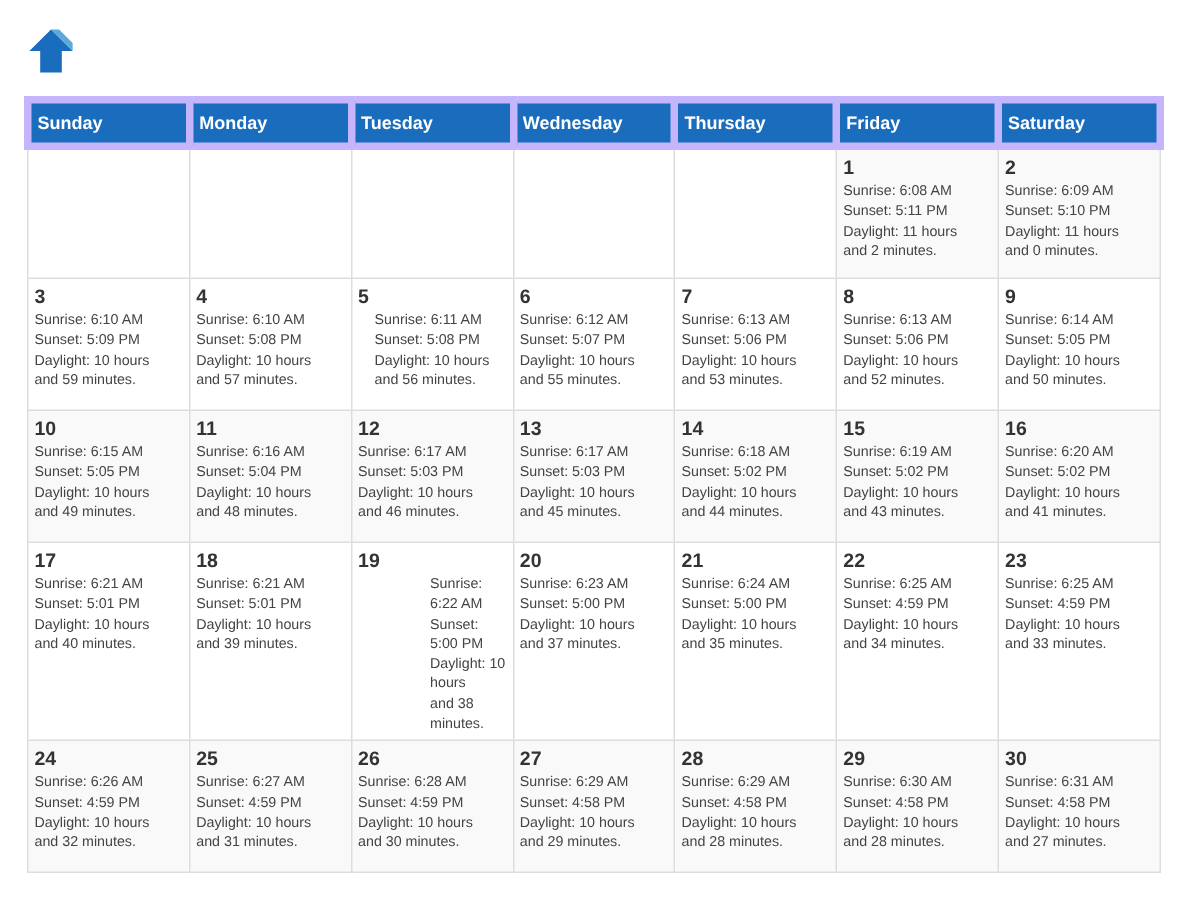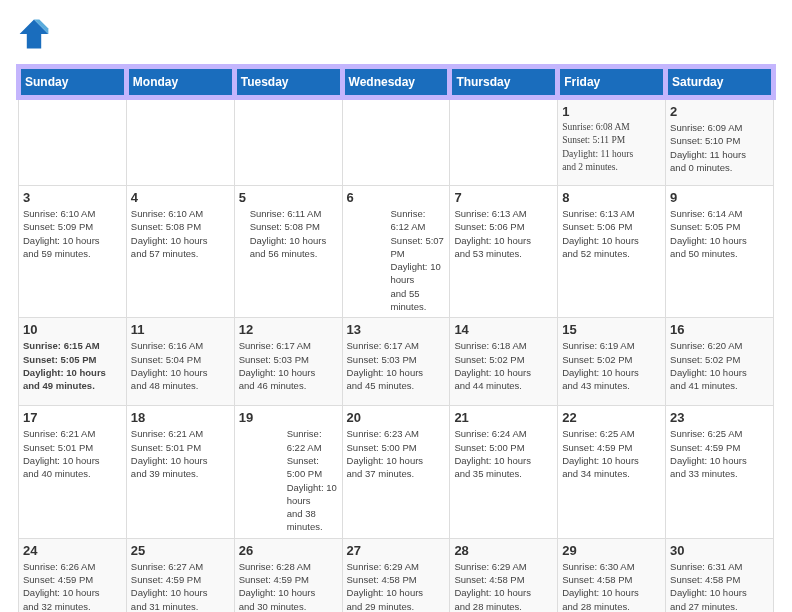--- a/index.html
+++ b/index.html
@@ -121,21 +121,21 @@
   </thead>
   <tbody id="calendar-body">
   <tr>
         <td class="empty-cell"></td>
         <td class="empty-cell"></td>
         <td class="empty-cell"></td>
         <td class="empty-cell"></td>
         <td class="empty-cell"></td>
         <td>
           <span class="day-number">1</span>
-          <div class="cell-info" style="white-space: pre-line; font-family: Liberation Serif, serif;">Sunrise: 6:08 AM
+          <div class="cell-info" style="white-space: pre-line;">Sunrise: 6:08 AM
 Sunset: 5:11 PM
 Daylight: 11 hours
 and 2 minutes.</div>
         </td>
         <td>
           <span class="day-number">2</span>
           <div class="cell-info" style="white-space: pre-line;">Sunrise: 6:09 AM
 Sunset: 5:10 PM
 Daylight: 11 hours
 and 0 minutes.</div>
@@ -158,21 +158,21 @@
         </td>
         <td>
           <span class="day-number">5</span>
           <div class="cell-info" style="white-space: pre-line; margin-left: 11px;">Sunrise: 6:11 AM
 Sunset: 5:08 PM
 Daylight: 10 hours
 and 56 minutes.</div>
         </td>
         <td>
           <span class="day-number">6</span>
-          <div class="cell-info" style="white-space: pre-line; margin-left: 44px;">Sunrise: 6:12 AM
+          <div class="cell-info" style="white-space: pre-line;">Sunrise: 6:12 AM
 Sunset: 5:07 PM
 Daylight: 10 hours
 and 55 minutes.</div>
         </td>
         <td>
           <span class="day-number">7</span>
           <div class="cell-info" style="white-space: pre-line;">Sunrise: 6:13 AM
 Sunset: 5:06 PM
 Daylight: 10 hours
 and 53 minutes.</div>
@@ -188,21 +188,21 @@
           <span class="day-number">9</span>
           <div class="cell-info" style="white-space: pre-line;">Sunrise: 6:14 AM
 Sunset: 5:05 PM
 Daylight: 10 hours
 and 50 minutes.</div>
         </td>
       </tr>
       <tr>
         <td>
           <span class="day-number">10</span>
-          <div class="cell-info" style="white-space: pre-line; font-weight: bold;">Sunrise: 6:15 AM
+          <div class="cell-info" style="white-space: pre-line;">Sunrise: 6:15 AM
 Sunset: 5:05 PM
 Daylight: 10 hours
 and 49 minutes.</div>
         </td>
         <td>
           <span class="day-number">11</span>
           <div class="cell-info" style="white-space: pre-line;">Sunrise: 6:16 AM
 Sunset: 5:04 PM
 Daylight: 10 hours
 and 48 minutes.</div>

